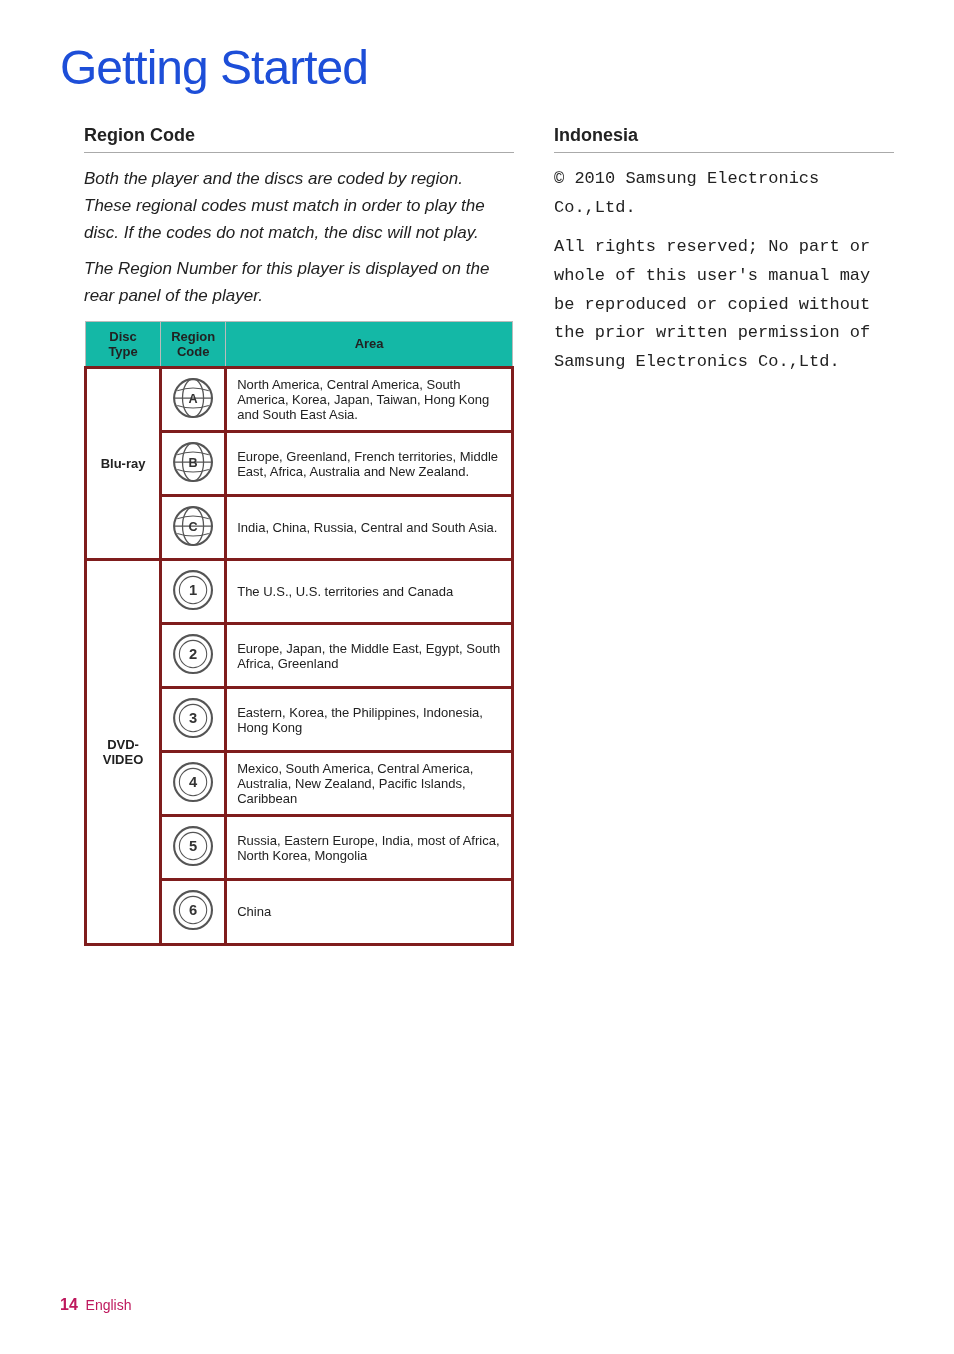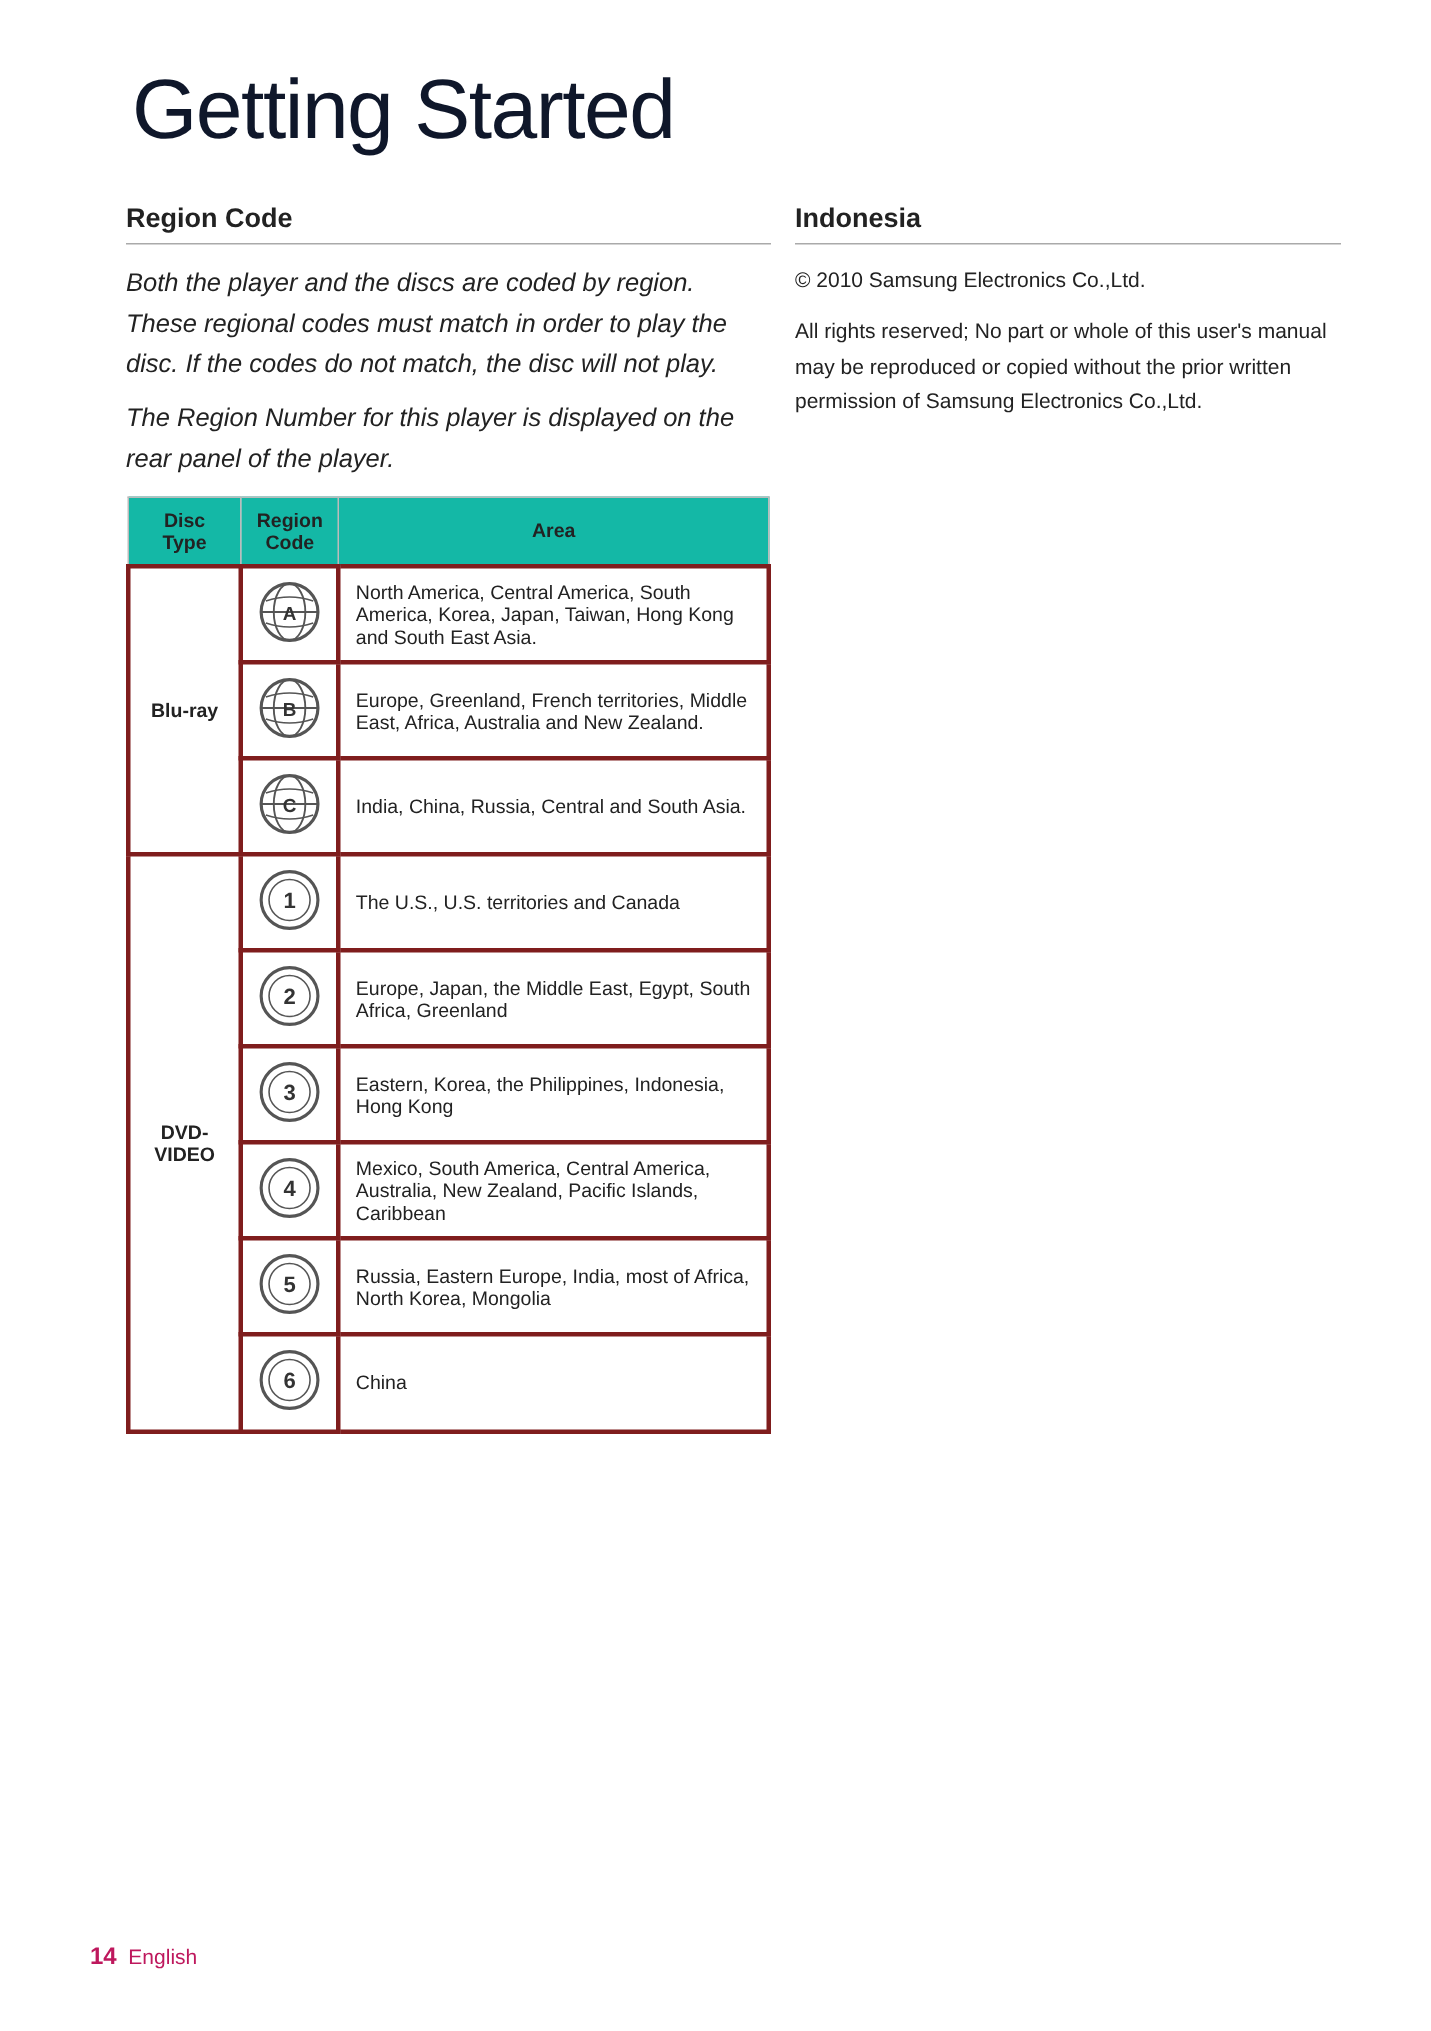--- a/index.html
+++ b/index.html
@@ -9,31 +9,30 @@
       font-family: 'Arial', sans-serif;
       font-size: 13px;
       color: #222;
       width: 954px;
       min-height: 1354px;
       padding: 40px 60px 60px 60px;
     }
 
     h1.page-title {
       font-family: 'Arial', sans-serif;
-      font-size: 56px;
+      font-size: 48px;
       font-weight: 300;
-      color: #0f172a;
+      color: #1d4ed8;
       margin-bottom: 30px;
       letter-spacing: -1px;
-      margin-left: 28px;
     }
 
     .two-col {
       display: flex;
-      gap: 16px;
+      gap: 40px;
       padding-left: 24px;
     }
 
     .left-col {
       flex: 0 0 430px;
     }
 
     .right-col {
       flex: 1;
     }
@@ -85,22 +84,23 @@
       font-size: 13px;
     }
 
     table.region-table .icon-cell {
       text-align: center;
       width: 60px;
     }
 
     
     .copyright-text {
-      font-size: 14px;
+      font-size: 17px;
       line-height: 1.7;
+      font-family: Liberation Mono, monospace;
     }
 
     .copyright-text p {
       margin-bottom: 10px;
     }
 
     
     .page-footer {
       position: absolute;
       bottom: 40px;

